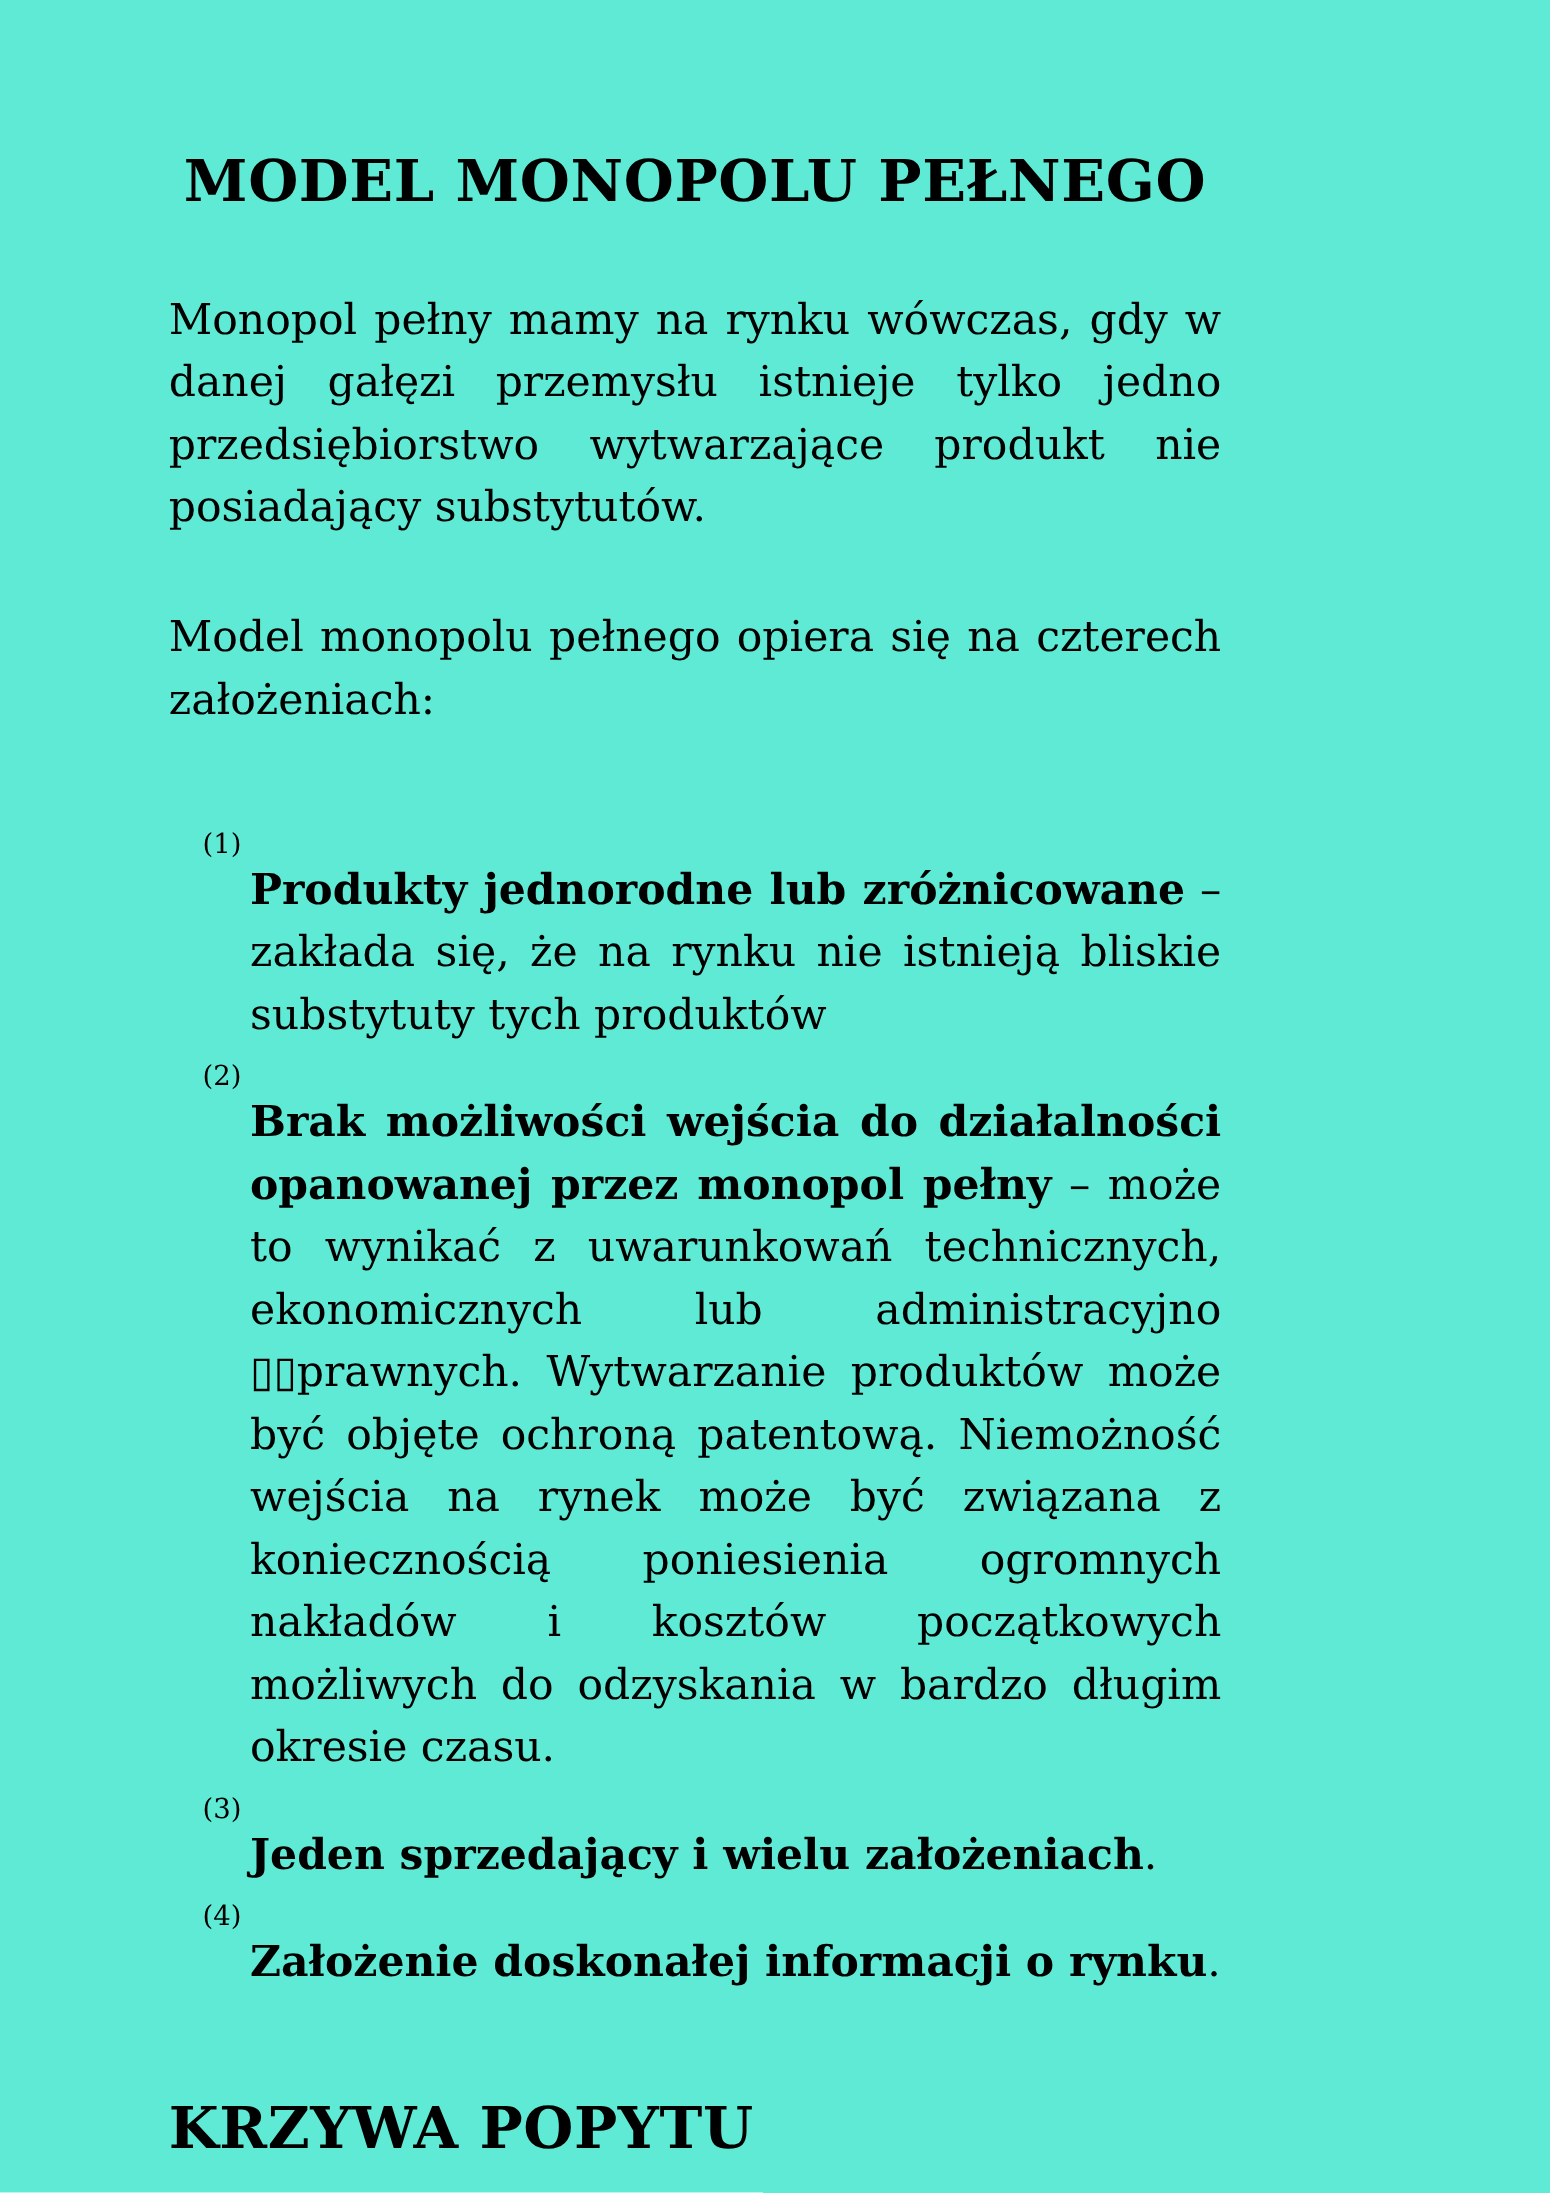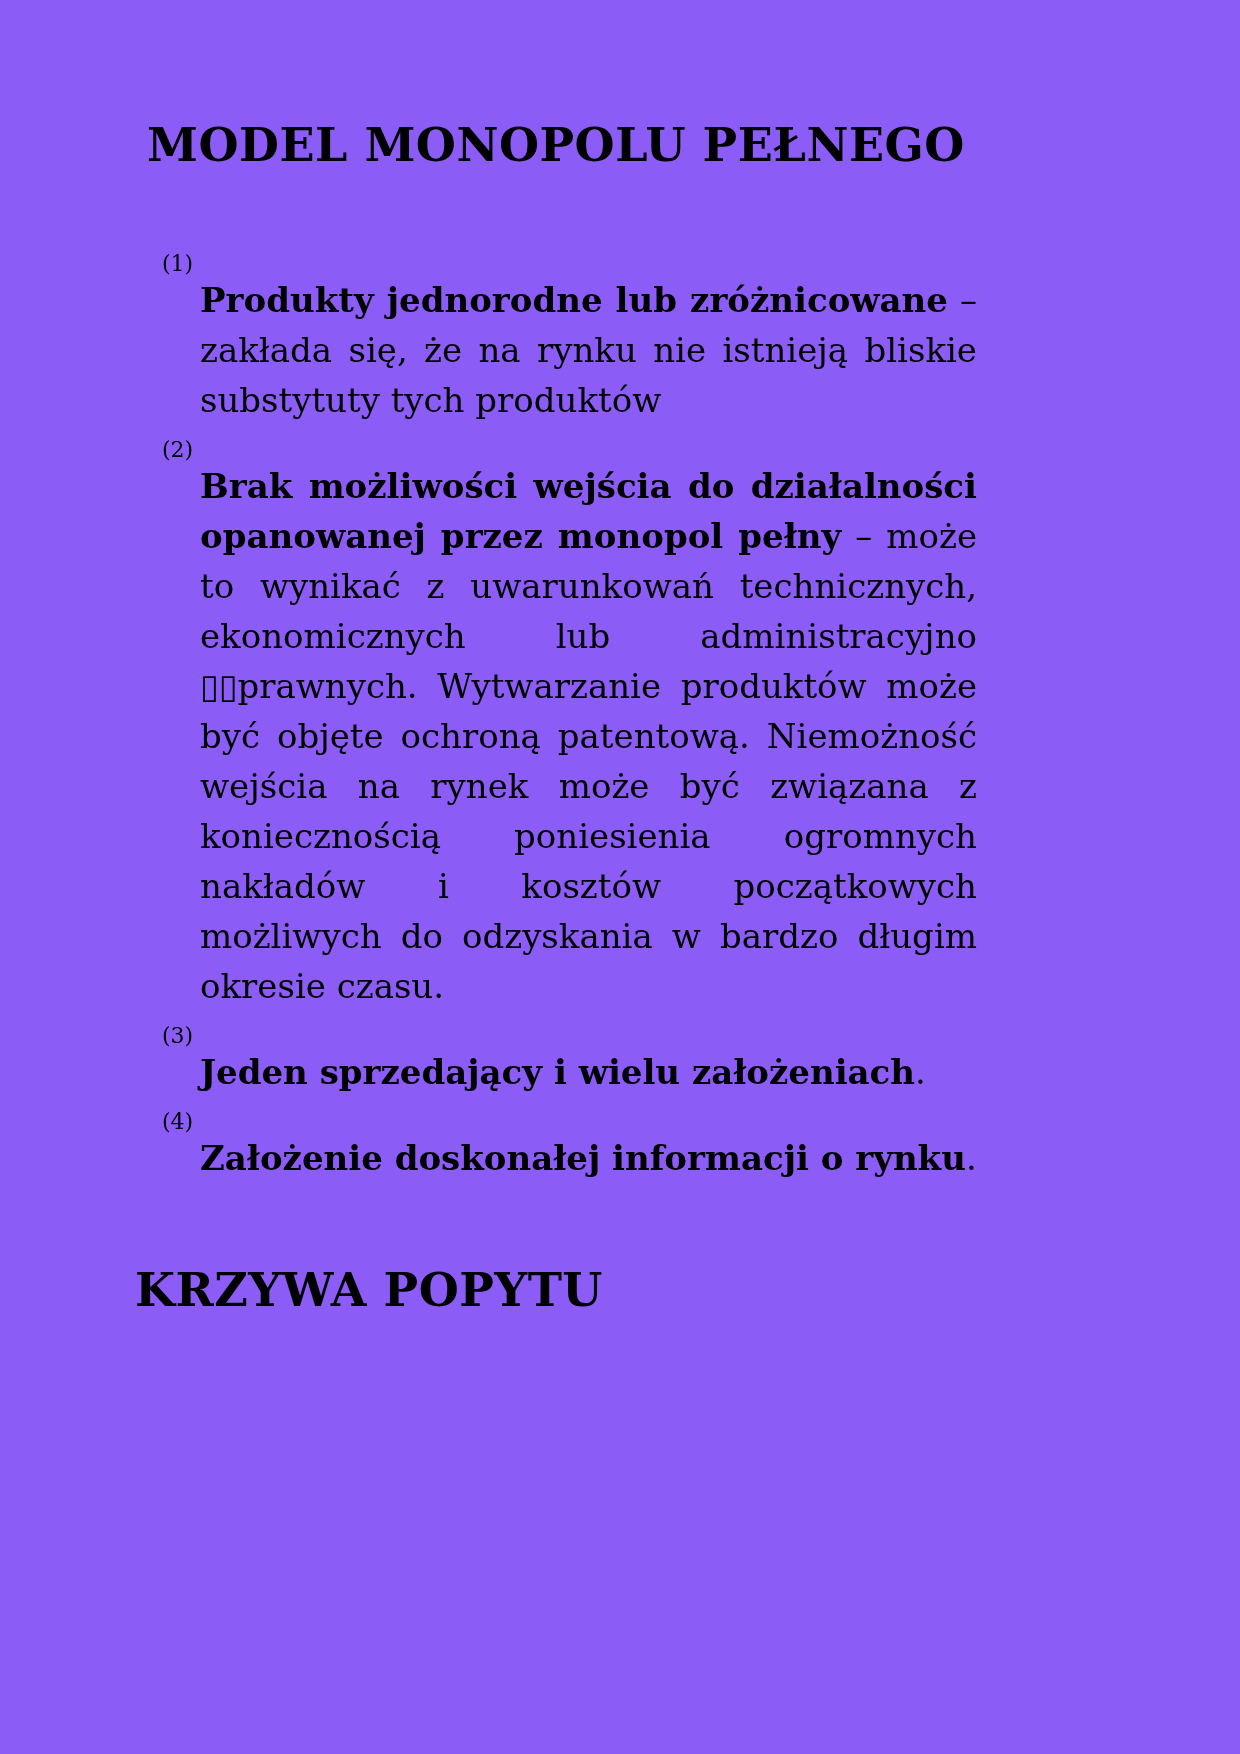--- a/index.html
+++ b/index.html
@@ -4,21 +4,21 @@
   <style>
     html, body {
       margin: 0;
       padding: 0;
       background: #ffffff;
     }
     .page {
       position: relative;
       width: 1240px;
       height: 1754px;
-      background: #8b5cf6;
+      background: #5eead4;
       box-sizing: border-box;
       padding: 118px 263px 0 135px;
       font-family: "DejaVu Serif", "Liberation Serif", serif;
       color: #000000;
       overflow: hidden;
     }
     .doc-title {
       font-size: 46px;
       font-weight: bold;
       text-align: center;
@@ -68,21 +68,23 @@
       letter-spacing: 0.5px;
     }
   </style>
 </head>
 <body>
 
 <div class="page">
 
   <h1 class="doc-title">MODEL MONOPOLU PEŁNEGO</h1>
 
+  <p class="para">Monopol pełny mamy na rynku wówczas, gdy w danej gałęzi przemysłu istnieje tylko jedno przedsiębiorstwo wytwarzające produkt nie posiadający substytutów.</p>
 
+  <p class="para">Model monopolu pełnego opiera się na czterech założeniach:</p>
 
   <ol class="assumption-list">
 
     <li class="assumption-item">
       <span class="item-num">(1)</span>
       <span class="item-body"><b>Produkty jednorodne lub zróżnicowane</b><span> – zakłada się, że na rynku nie istnieją bliskie substytuty tych produktów</span></span>
     </li>
 
     <li class="assumption-item">
       <span class="item-num">(2)</span>

